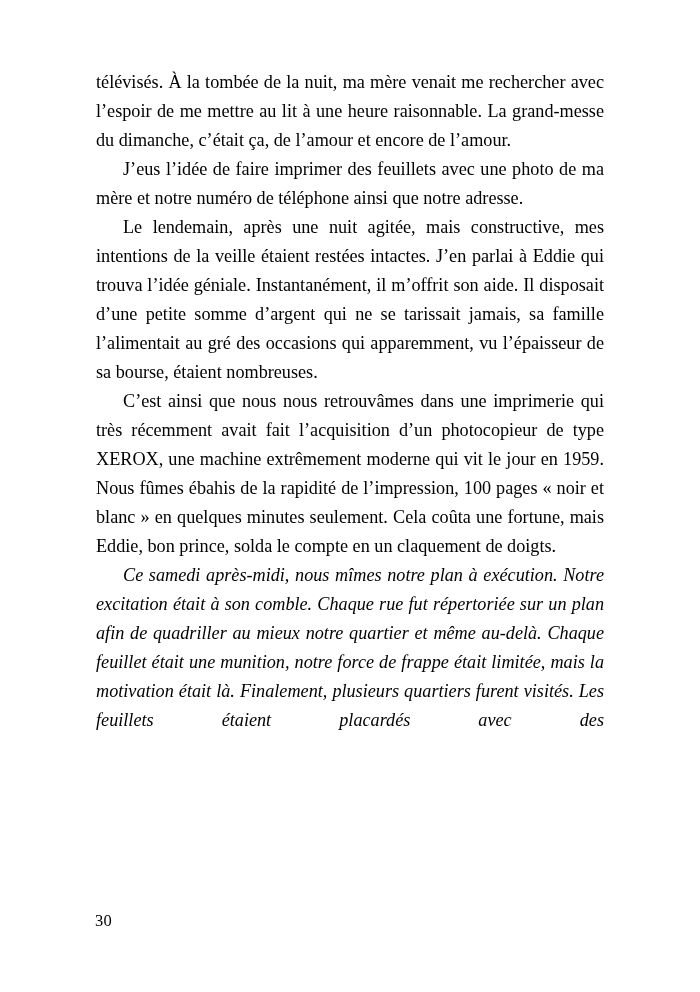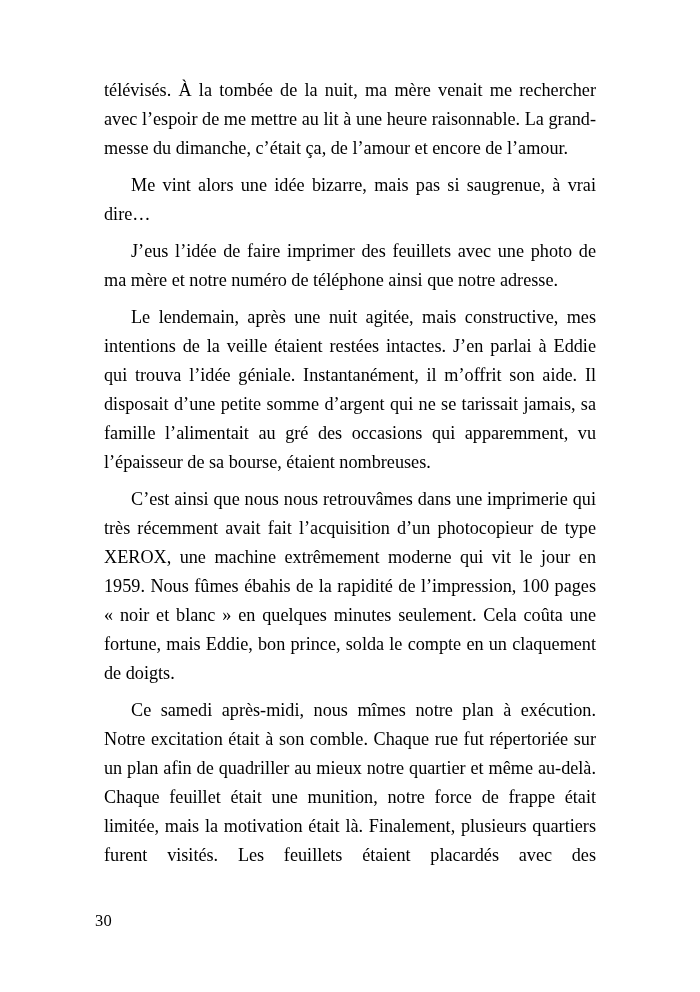--- a/index.html
+++ b/index.html
@@ -34,37 +34,38 @@
     width: 508px;
     font-size: 18.2px;
     line-height: 29px;
     text-align: justify;
     text-justify: inter-word;
     hyphens: none;
     -webkit-hyphens: none;
   }
 
   .text-block p {
-    margin: 8px;
+    margin: 0;
     padding: 0;
     text-align: justify;
   }
 
   
   .text-block p.continued {
     text-indent: 0;
   }
 
   .text-block p.indented {
     text-indent: 27px;
   }
 
   
   .text-block p.runs-on {
     text-align: justify;
+    font-style: italic;
   }
   .text-block p.runs-on::after {
     content: "";
     display: inline-block;
     width: 100%;
   }
 
   .folio {
     position: absolute;
     left: 95px;
@@ -75,21 +76,20 @@
     text-align: left;
   }
 </style>
 </head>
 <body>
 
 <div class="page">
 
   <div class="text-block">
     <p class="continued">télévisés. À la tombée de la nuit, ma mère venait me rechercher avec l’espoir de me mettre au lit à une heure raisonnable. La grand-messe du dimanche, c’était ça, de l’amour et encore de l’amour.</p>
-    <p class="indented">Me vint alors une idée bizarre, mais pas si saugrenue, à vrai dire…</p>
     <p class="indented">J’eus l’idée de faire imprimer des feuillets avec une photo de ma mère et notre numéro de téléphone ainsi que notre adresse.</p>
     <p class="indented">Le lendemain, après une nuit agitée, mais constructive, mes intentions de la veille étaient restées intactes. J’en parlai à Eddie qui trouva l’idée géniale. Instantanément, il m’offrit son aide. Il disposait d’une petite somme d’argent qui ne se tarissait jamais, sa famille l’alimentait au gré des occasions qui apparemment, vu l’épaisseur de sa bourse, étaient nombreuses.</p>
     <p class="indented">C’est ainsi que nous nous retrouvâmes dans une imprimerie qui très récemment avait fait l’acquisition d’un photocopieur de type XEROX, une machine extrêmement moderne qui vit le jour en 1959. Nous fûmes ébahis de la rapidité de l’impression, 100 pages « noir et blanc » en quelques minutes seulement. Cela coûta une fortune, mais Eddie, bon prince, solda le compte en un claquement de doigts.</p>
     <p class="indented runs-on">Ce samedi après-midi, nous mîmes notre plan à exécution. Notre excitation était à son comble. Chaque rue fut répertoriée sur un plan afin de quadriller au mieux notre quartier et même au-delà. Chaque feuillet était une munition, notre force de frappe était limitée, mais la motivation était là. Finalement, plusieurs quartiers furent visités. Les feuillets étaient placardés avec des</p>
   </div>
 
   <div class="folio">30</div>
 
 </div>
 

